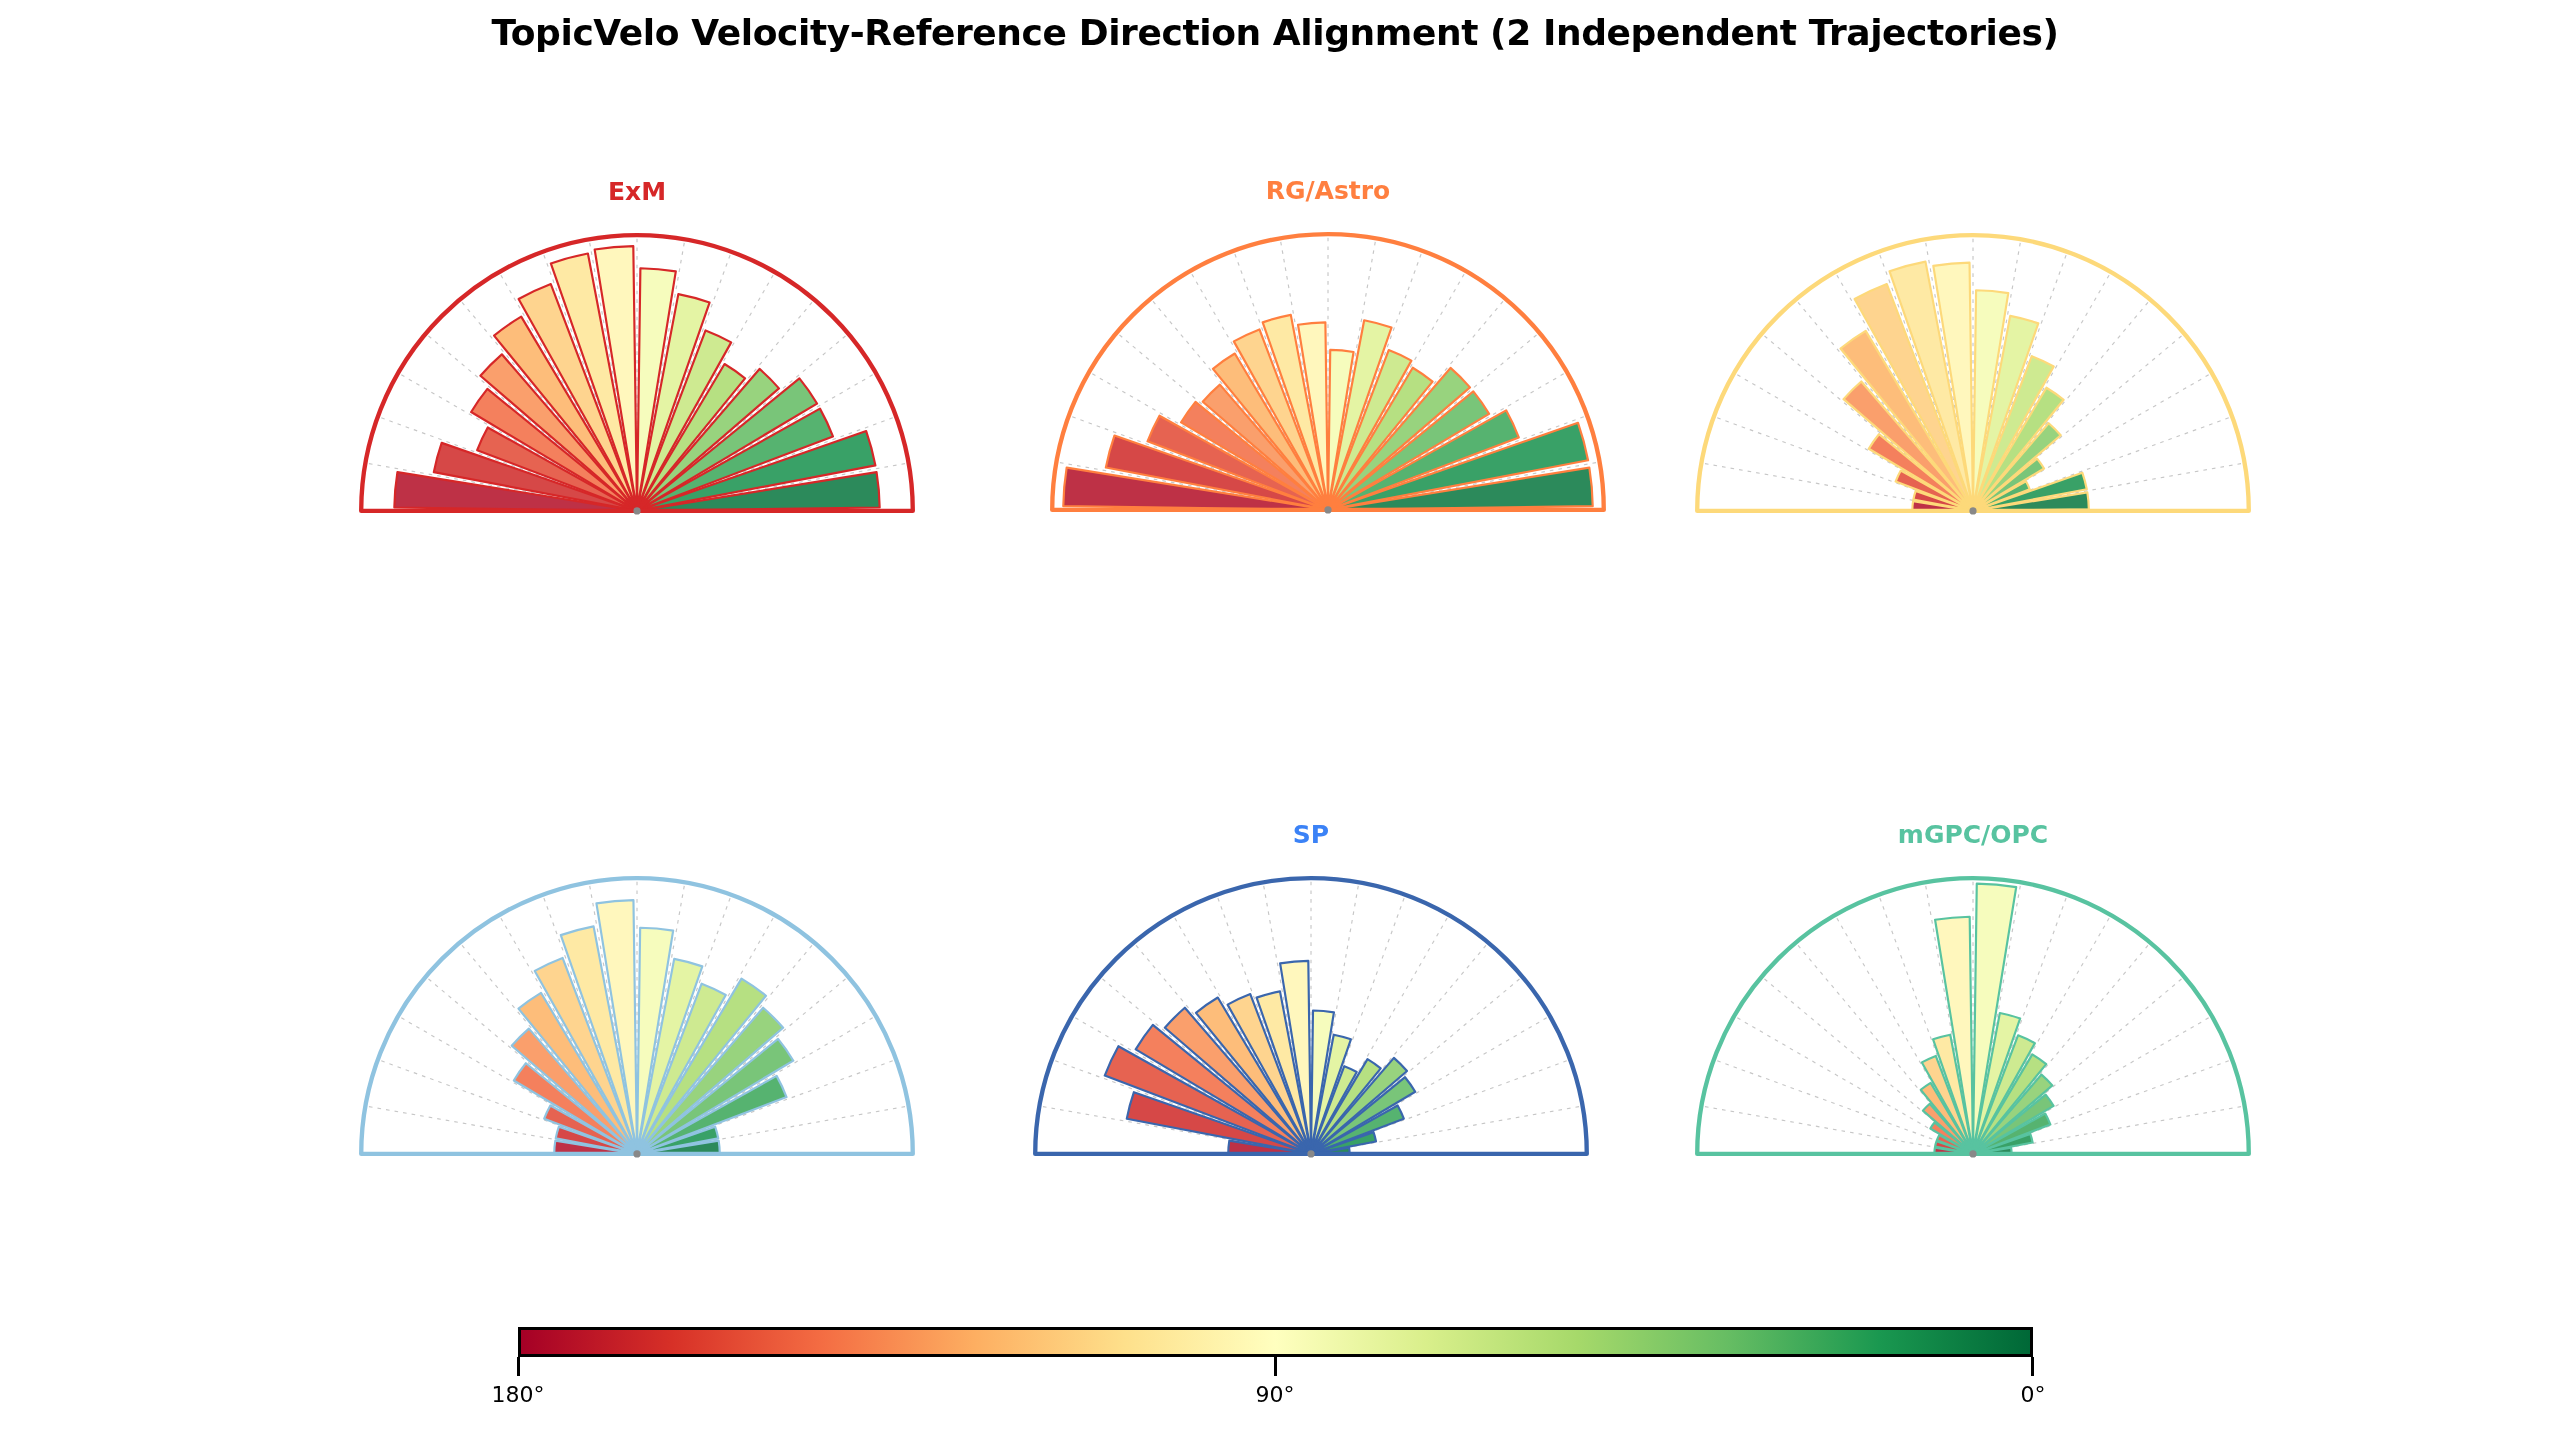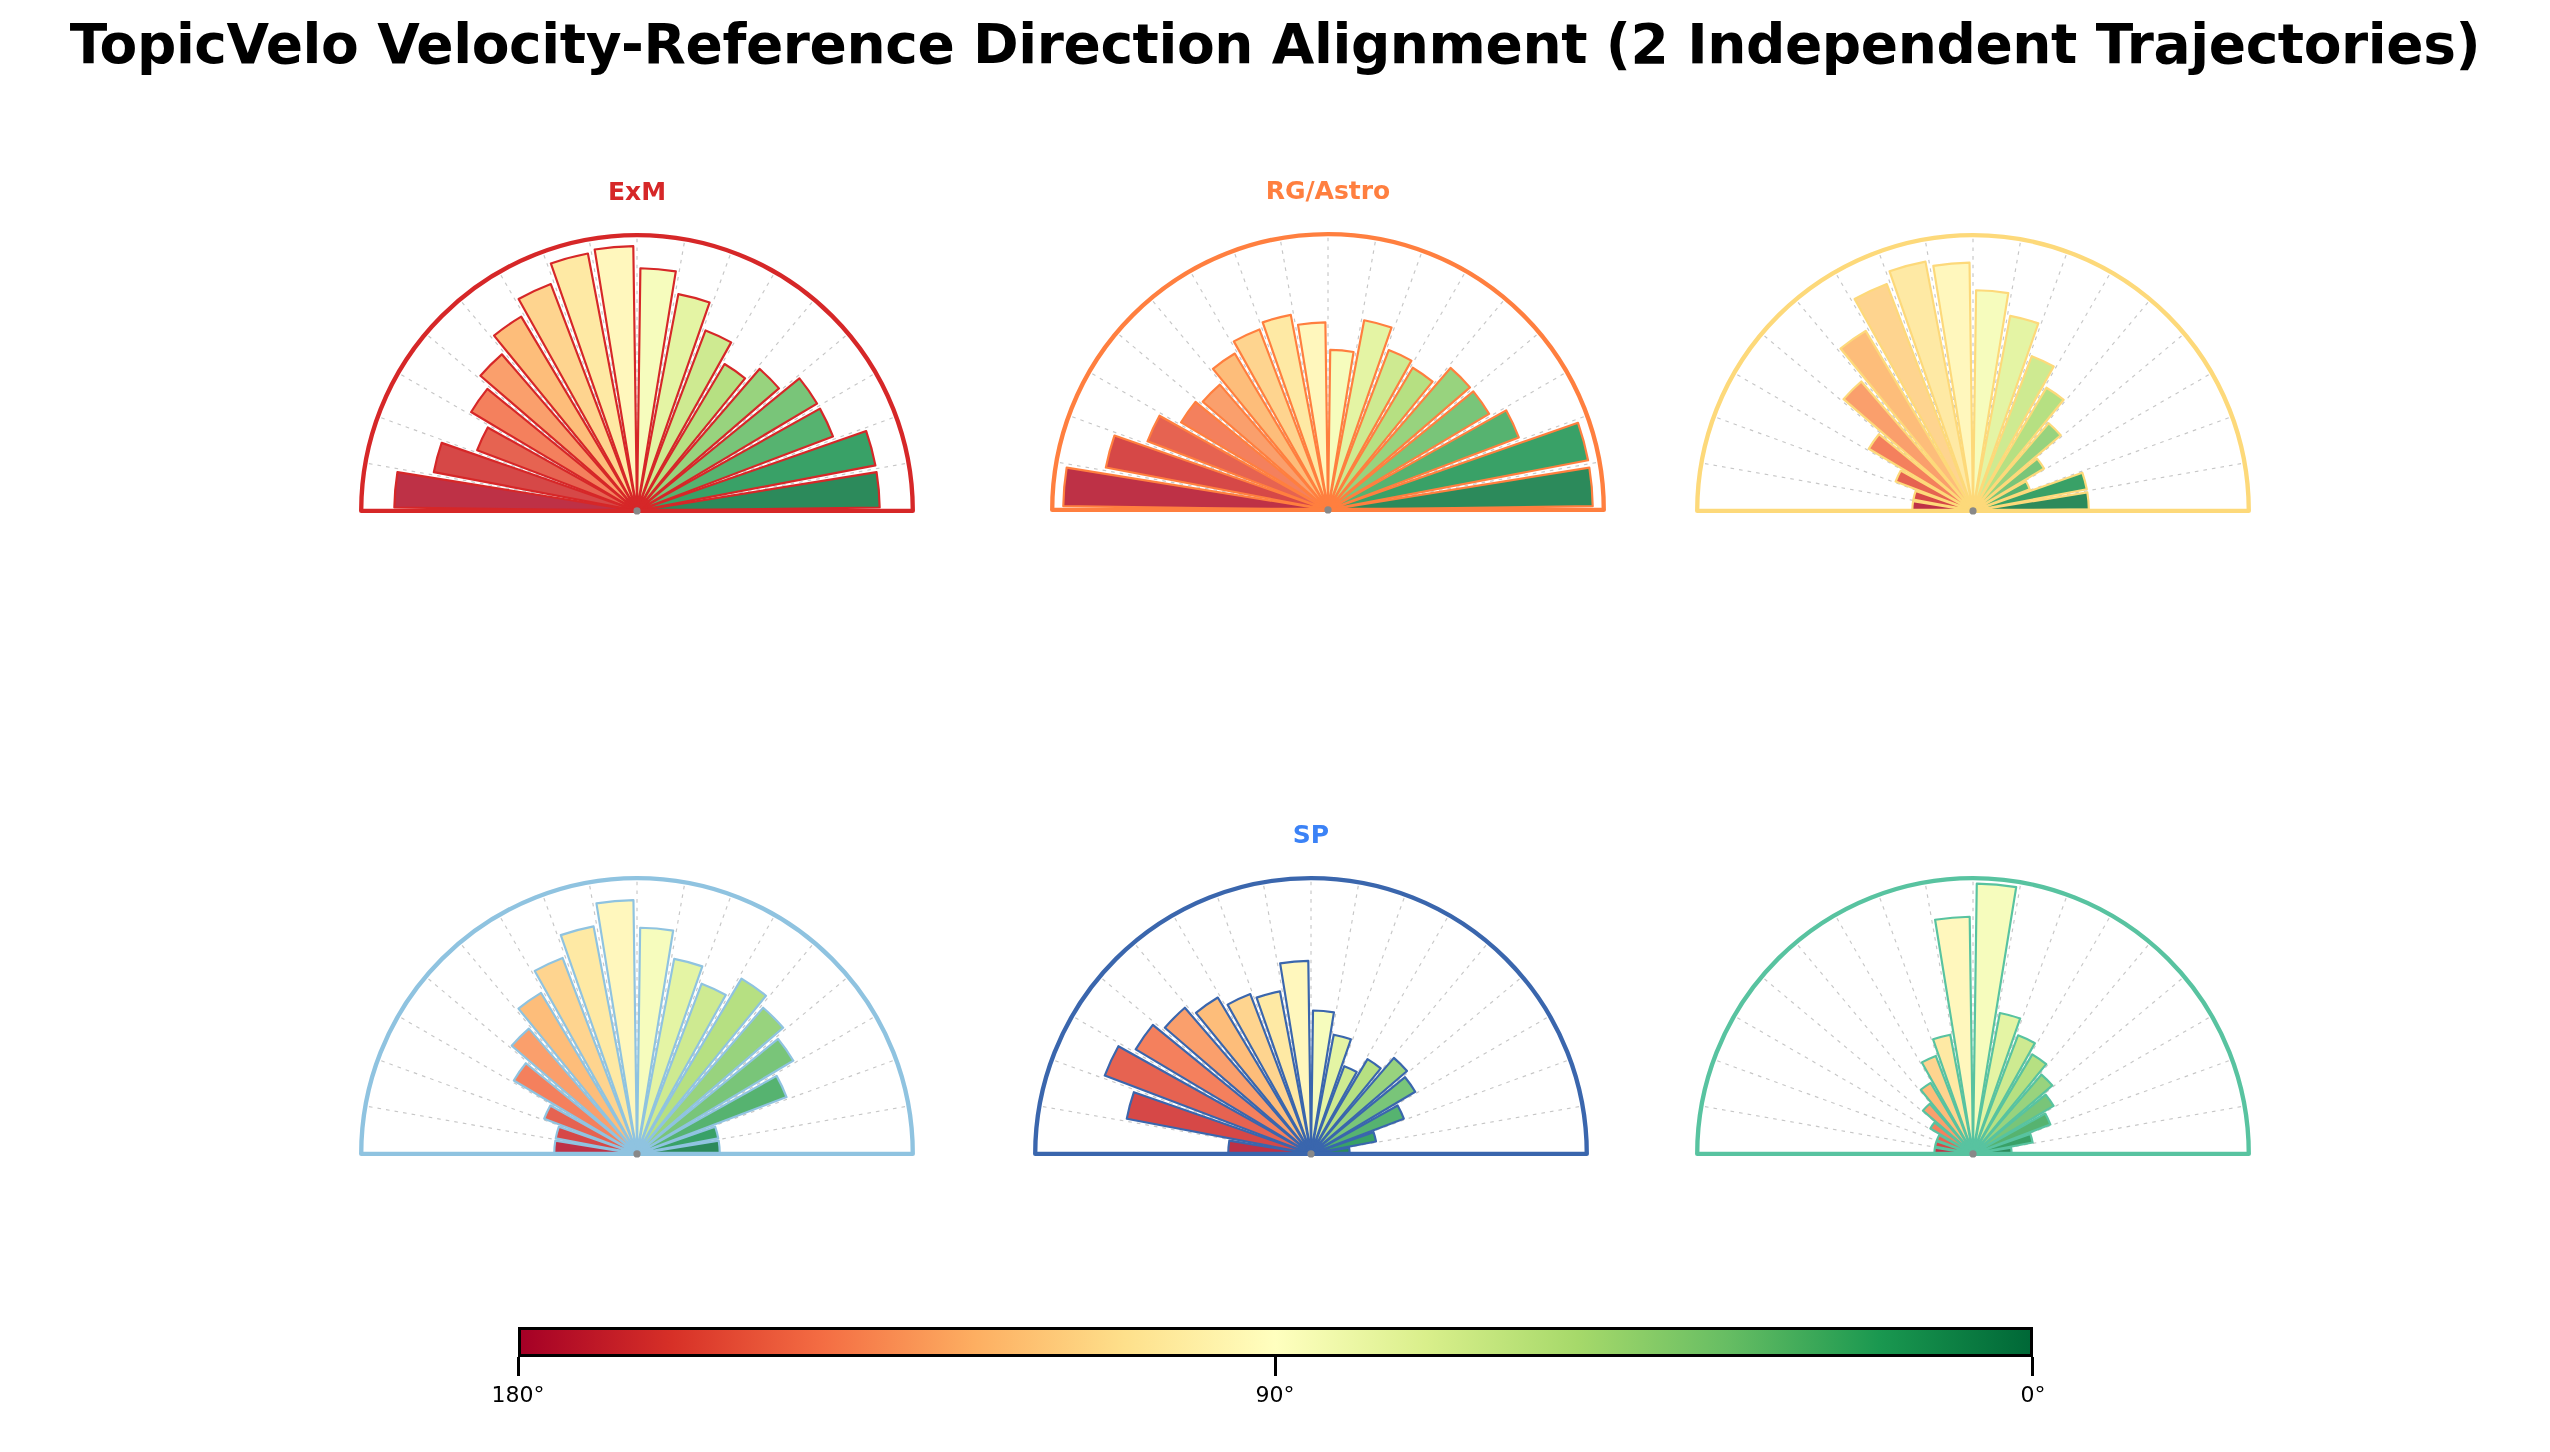--- a/index.html
+++ b/index.html
@@ -1,21 +1,21 @@
 <!DOCTYPE html>
 <html style="font-size:11.6px"><head>
 <meta charset="utf-8">
 <style>
   html,body{margin:0;padding:0;background:#ffffff;}
   body{width:2550px;height:1453px;font-family:"DejaVu Sans","Liberation Sans",sans-serif;overflow:hidden;}
   #root{position:relative;width:2550px;height:1453px;}
 
   .fig-title{
     position:absolute; left:0; top:11.6px; width:2550px;
-    text-align:center; font-size:55px; font-weight:bold; color:#000000;
+    text-align:center; font-size:36px; font-weight:bold; color:#000000;
     letter-spacing:-0.4px; white-space:nowrap;
   }
 
   .panel{ position:absolute; }
   .panel-title{
     position:absolute; width:100%; text-align:center;
     font-size:25px; font-weight:bold; white-space:nowrap; top:0; left:0;
   }
   .rose-holder{ position:absolute; left:0; }
 
@@ -268,20 +268,21 @@
               <path d="M 396.00 396.00 L 176.94 217.34 A 282.68 282.68 0 0 0 153.19 251.26 Z" fill="rgb(242,106,65)" fill-opacity="0.85" stroke="#3a66ad" stroke-width="3" stroke-linejoin="round"></path>
               <path d="M 396.00 396.00 L 129.24 246.91 A 305.60 305.60 0 0 0 110.32 287.48 Z" fill="rgb(226,72,50)" fill-opacity="0.85" stroke="#3a66ad" stroke-width="3" stroke-linejoin="round"></path>
               <path d="M 396.00 396.00 L 150.69 310.57 A 259.76 259.76 0 0 0 140.84 347.33 Z" fill="rgb(207,40,39)" fill-opacity="0.85" stroke="#3a66ad" stroke-width="3" stroke-linejoin="round"></path>
               <path d="M 396.00 396.00 L 282.87 377.68 A 114.60 114.60 0 0 0 281.41 394.40 Z" fill="rgb(179,13,38)" fill-opacity="0.85" stroke="#3a66ad" stroke-width="3" stroke-linejoin="round"></path>
             </g>
             <path d="M 778.00 396.00 A 382 382 0 0 0 14.00 396.00 L 778.00 396.00 Z" fill="none" stroke="#3a66ad" stroke-width="6" stroke-linejoin="round"></path>
             <circle cx="396" cy="396" r="5" fill="#888888"></circle>
           </svg></div>
       </div>
       <div class="panel" style="left: 1687px; top: 778px; width: 572px; height: 386px;">
+        <div class="panel-title" style="color: rgb(88, 195, 160); top: 42px;">mGPC/OPC</div>
         <div class="rose-holder" style="top: 90px;"><svg width="572" height="296" viewBox="0 0 792 410">
             <g>
               <line x1="396" y1="396" x2="778" y2="396" stroke="#999999" stroke-width="1.6" stroke-dasharray="5,7" opacity="0.55"></line>
               <line x1="396" y1="396" x2="772.1965616506634" y2="329.6663961312326" stroke="#999999" stroke-width="1.6" stroke-dasharray="5,7" opacity="0.55"></line>
               <line x1="396" y1="396" x2="754.962581140217" y2="265.34830524959455" stroke="#999999" stroke-width="1.6" stroke-dasharray="5,7" opacity="0.55"></line>
               <line x1="396" y1="396" x2="726.8217042456556" y2="205.00000000000003" stroke="#999999" stroke-width="1.6" stroke-dasharray="5,7" opacity="0.55"></line>
               <line x1="396" y1="396" x2="688.6289772714497" y2="150.455133099742" stroke="#999999" stroke-width="1.6" stroke-dasharray="5,7" opacity="0.55"></line>
               <line x1="396" y1="396" x2="641.5448669002581" y2="103.37102272855037" stroke="#999999" stroke-width="1.6" stroke-dasharray="5,7" opacity="0.55"></line>
               <line x1="396" y1="396" x2="587" y2="65.17829575434445" stroke="#999999" stroke-width="1.6" stroke-dasharray="5,7" opacity="0.55"></line>
               <line x1="396" y1="396" x2="526.6516947504055" y2="37.03741885978303" stroke="#999999" stroke-width="1.6" stroke-dasharray="5,7" opacity="0.55"></line>

